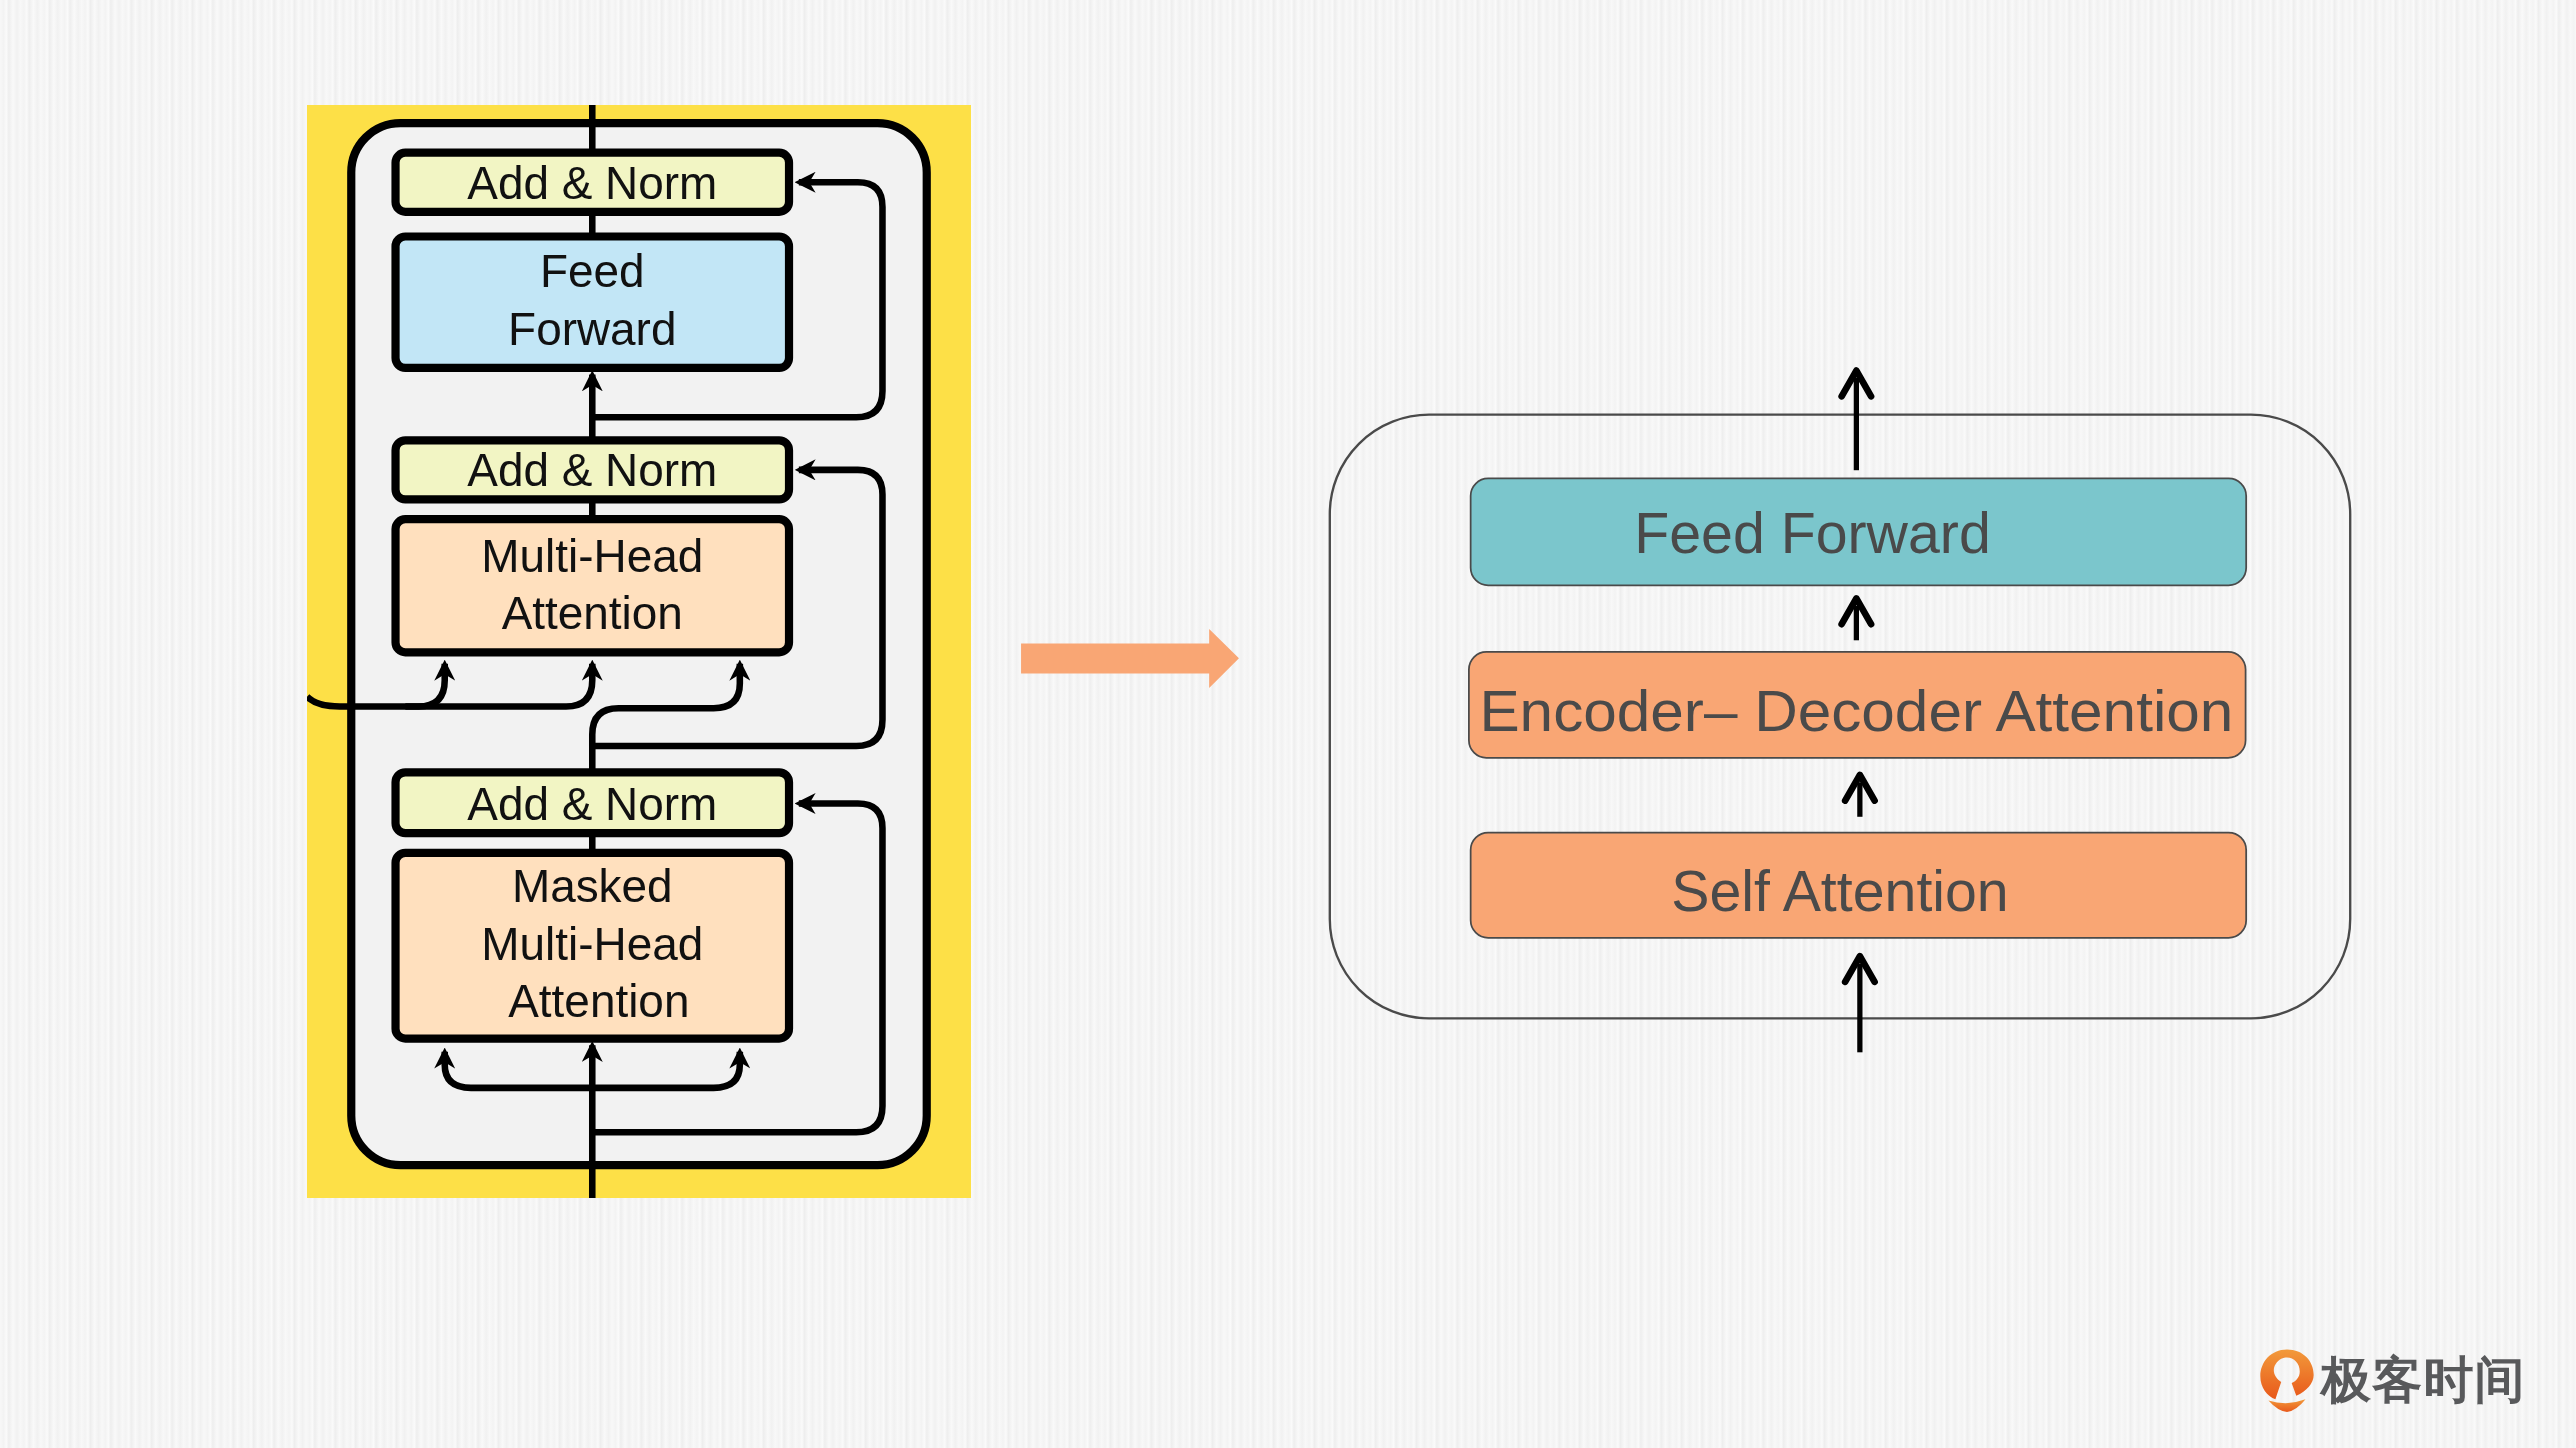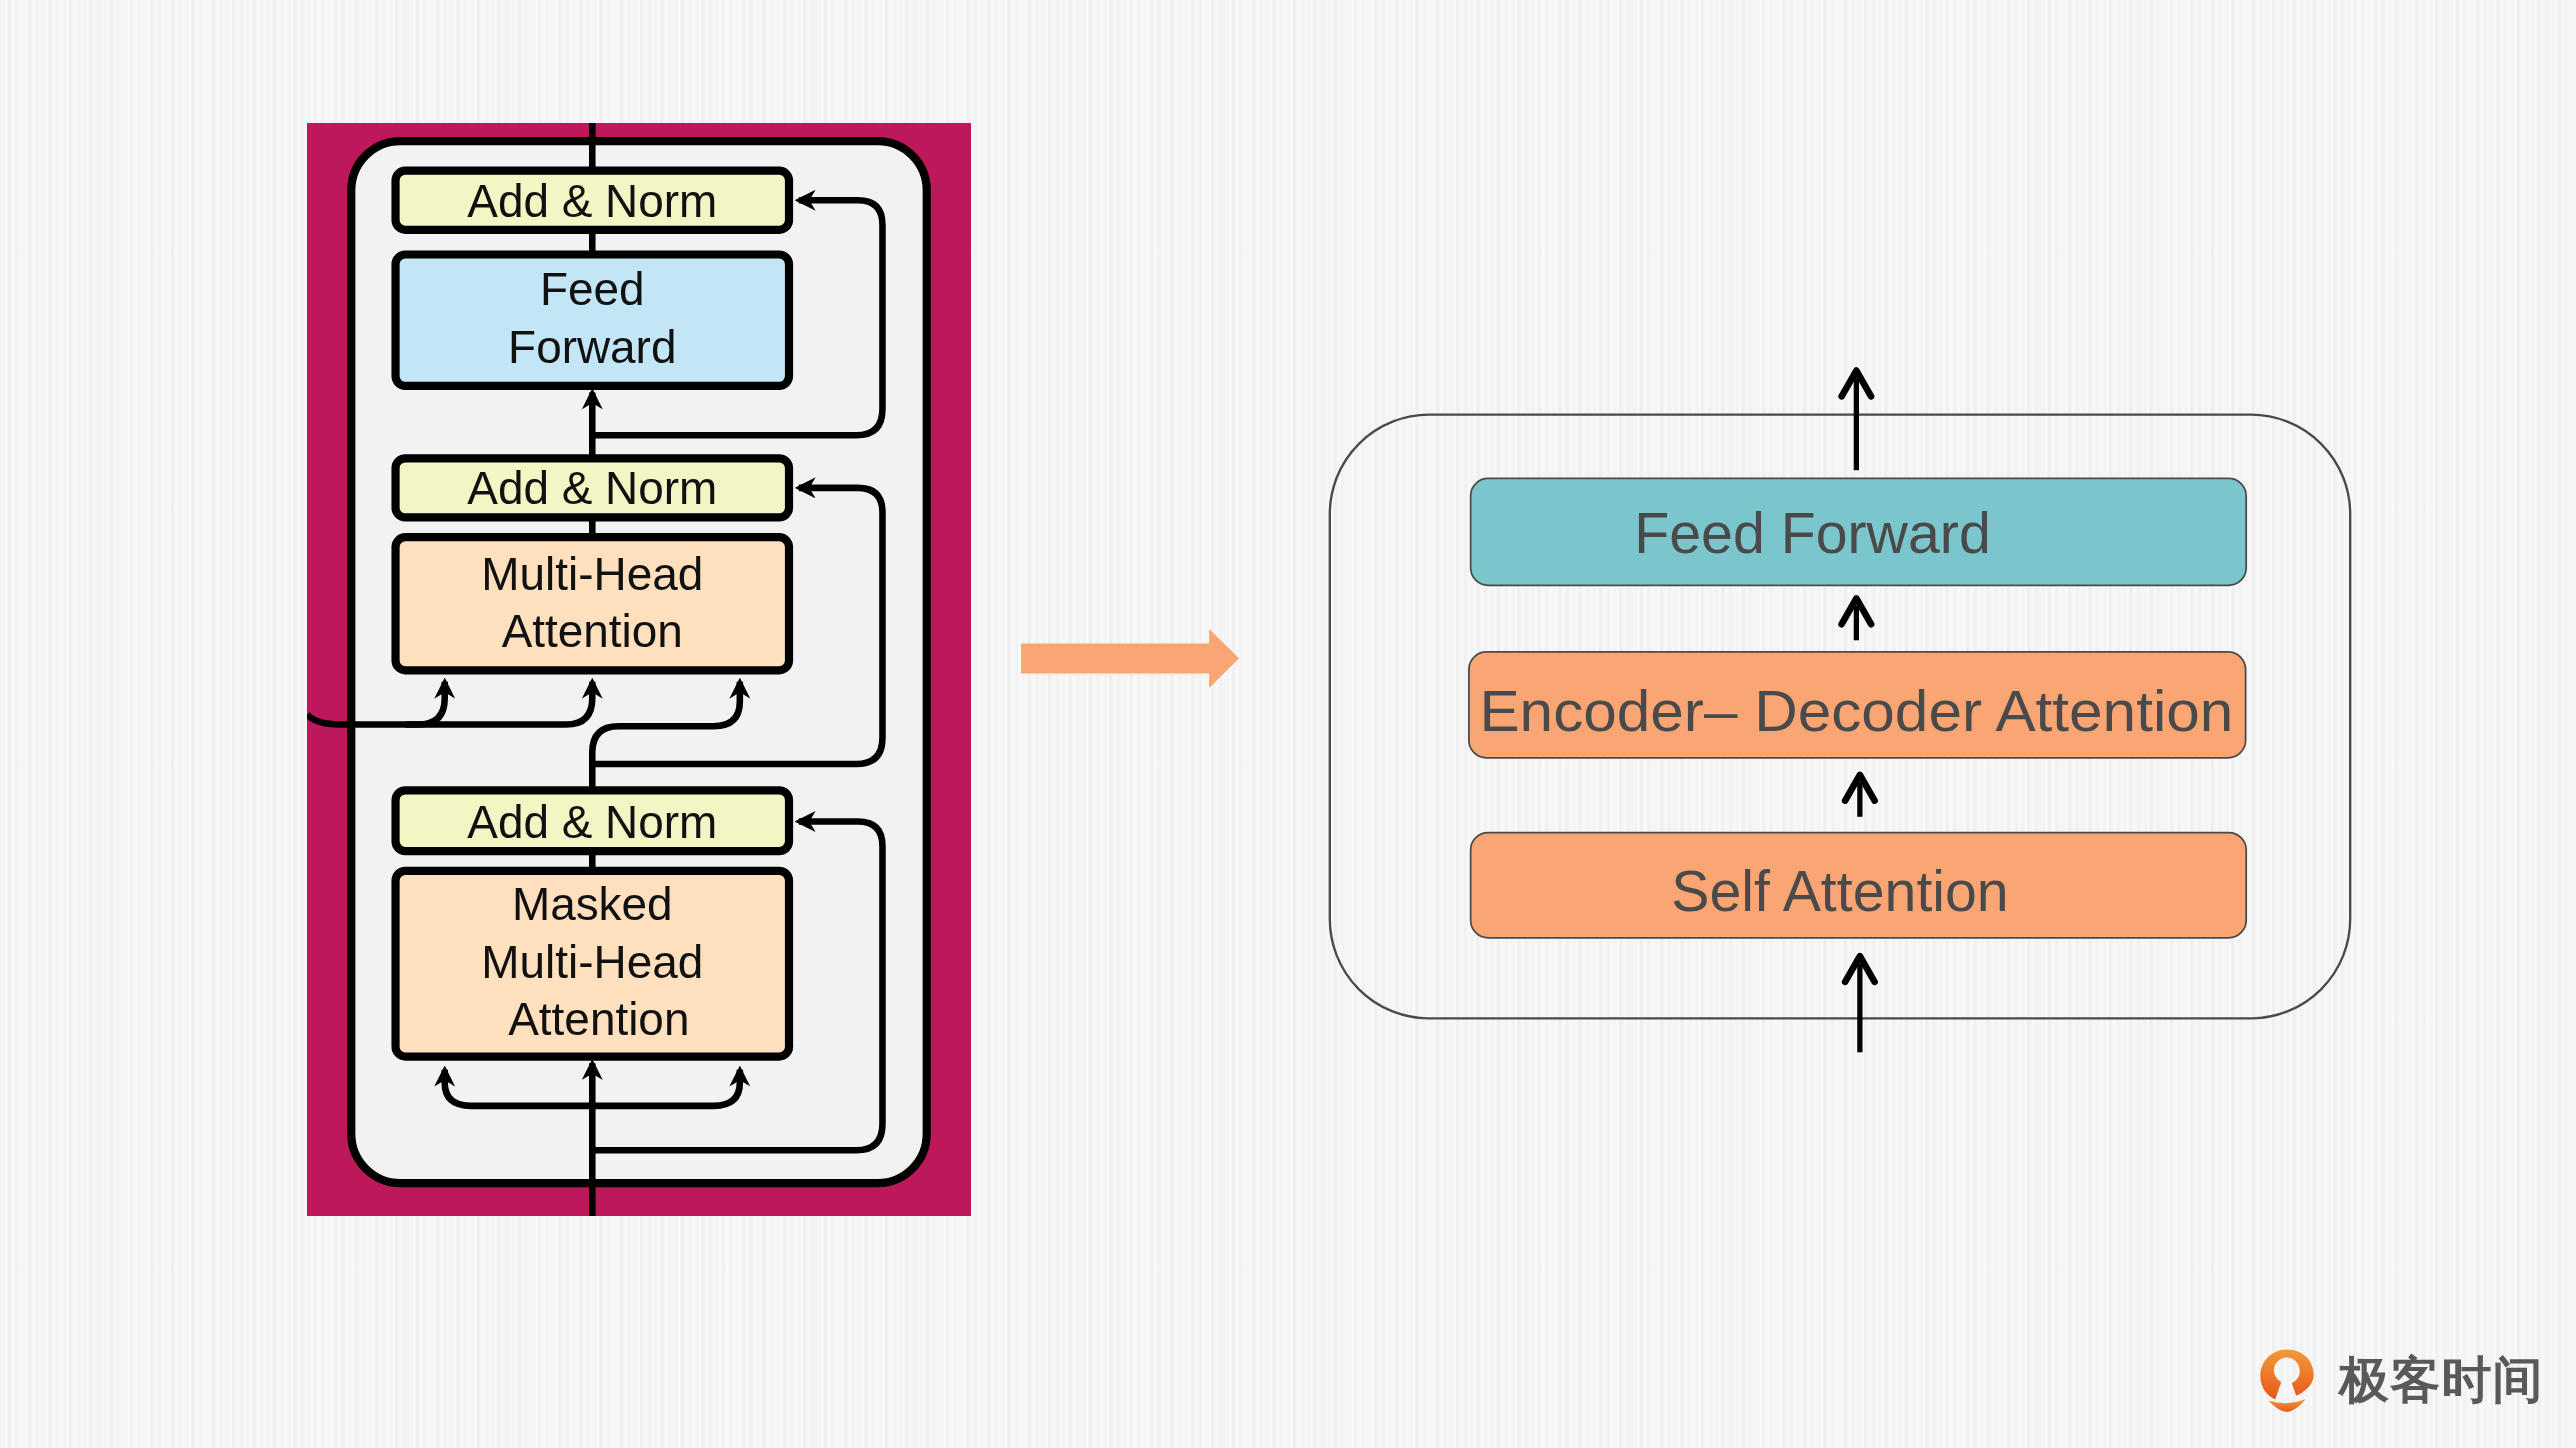--- a/index.html
+++ b/index.html
@@ -4,30 +4,30 @@
 <style>
   html, body { margin:0; padding:0; }
   body {
     width:2576px; height:1449px; position:relative; overflow:hidden;
     background-color:#f6f6f6;
     background-image: repeating-linear-gradient(90deg,
       #f8f8f8 0px, #f3f3f3 3.5px, #fafafa 6.4px, #eeeeee 8.8px, #f9f9f9 13px, #f1f1f1 17px, #f8f8f8 20.4px);
     font-family: "Liberation Sans", sans-serif;
   }
   .panel {
-    position:absolute; left:307px; top:123px; width:664px; height:1093px;
-    background:#be185d;
+    position:absolute; left:307px; top:105px; width:664px; height:1093px;
+    background:#fde047;
   }
   .panel svg { width:100%; height:100%; display:block; }
   .big-arrow { position:absolute; left:1021px; top:629px; width:218px; height:59px; }
   .right-diagram { position:absolute; left:1314px; top:351px; width:1052px; height:713px; }
   .logo { position:absolute; left:2258px; top:1347px; display:flex; align-items:center; }
   .logo-text {
     font-family: "DejaVu Sans", sans-serif; font-size:50px; color:#58595b;
-    font-weight:bold; letter-spacing:1.2px; margin-left:23px;
+    font-weight:bold; letter-spacing:1.2px; margin-left:5px;
   }
 </style>
 </head>
 <body>
 
 <div class="panel">
   <svg viewBox="0 0 405 665" preserveAspectRatio="none">
     <defs>
       <marker id="ah" viewBox="0 0 10 10" refX="8" refY="5" markerWidth="3.2" markerHeight="3.2" orient="auto-start-reverse">
         <path d="M0,0 L10,5 L0,10 L3,5 Z" fill="#000"></path>

